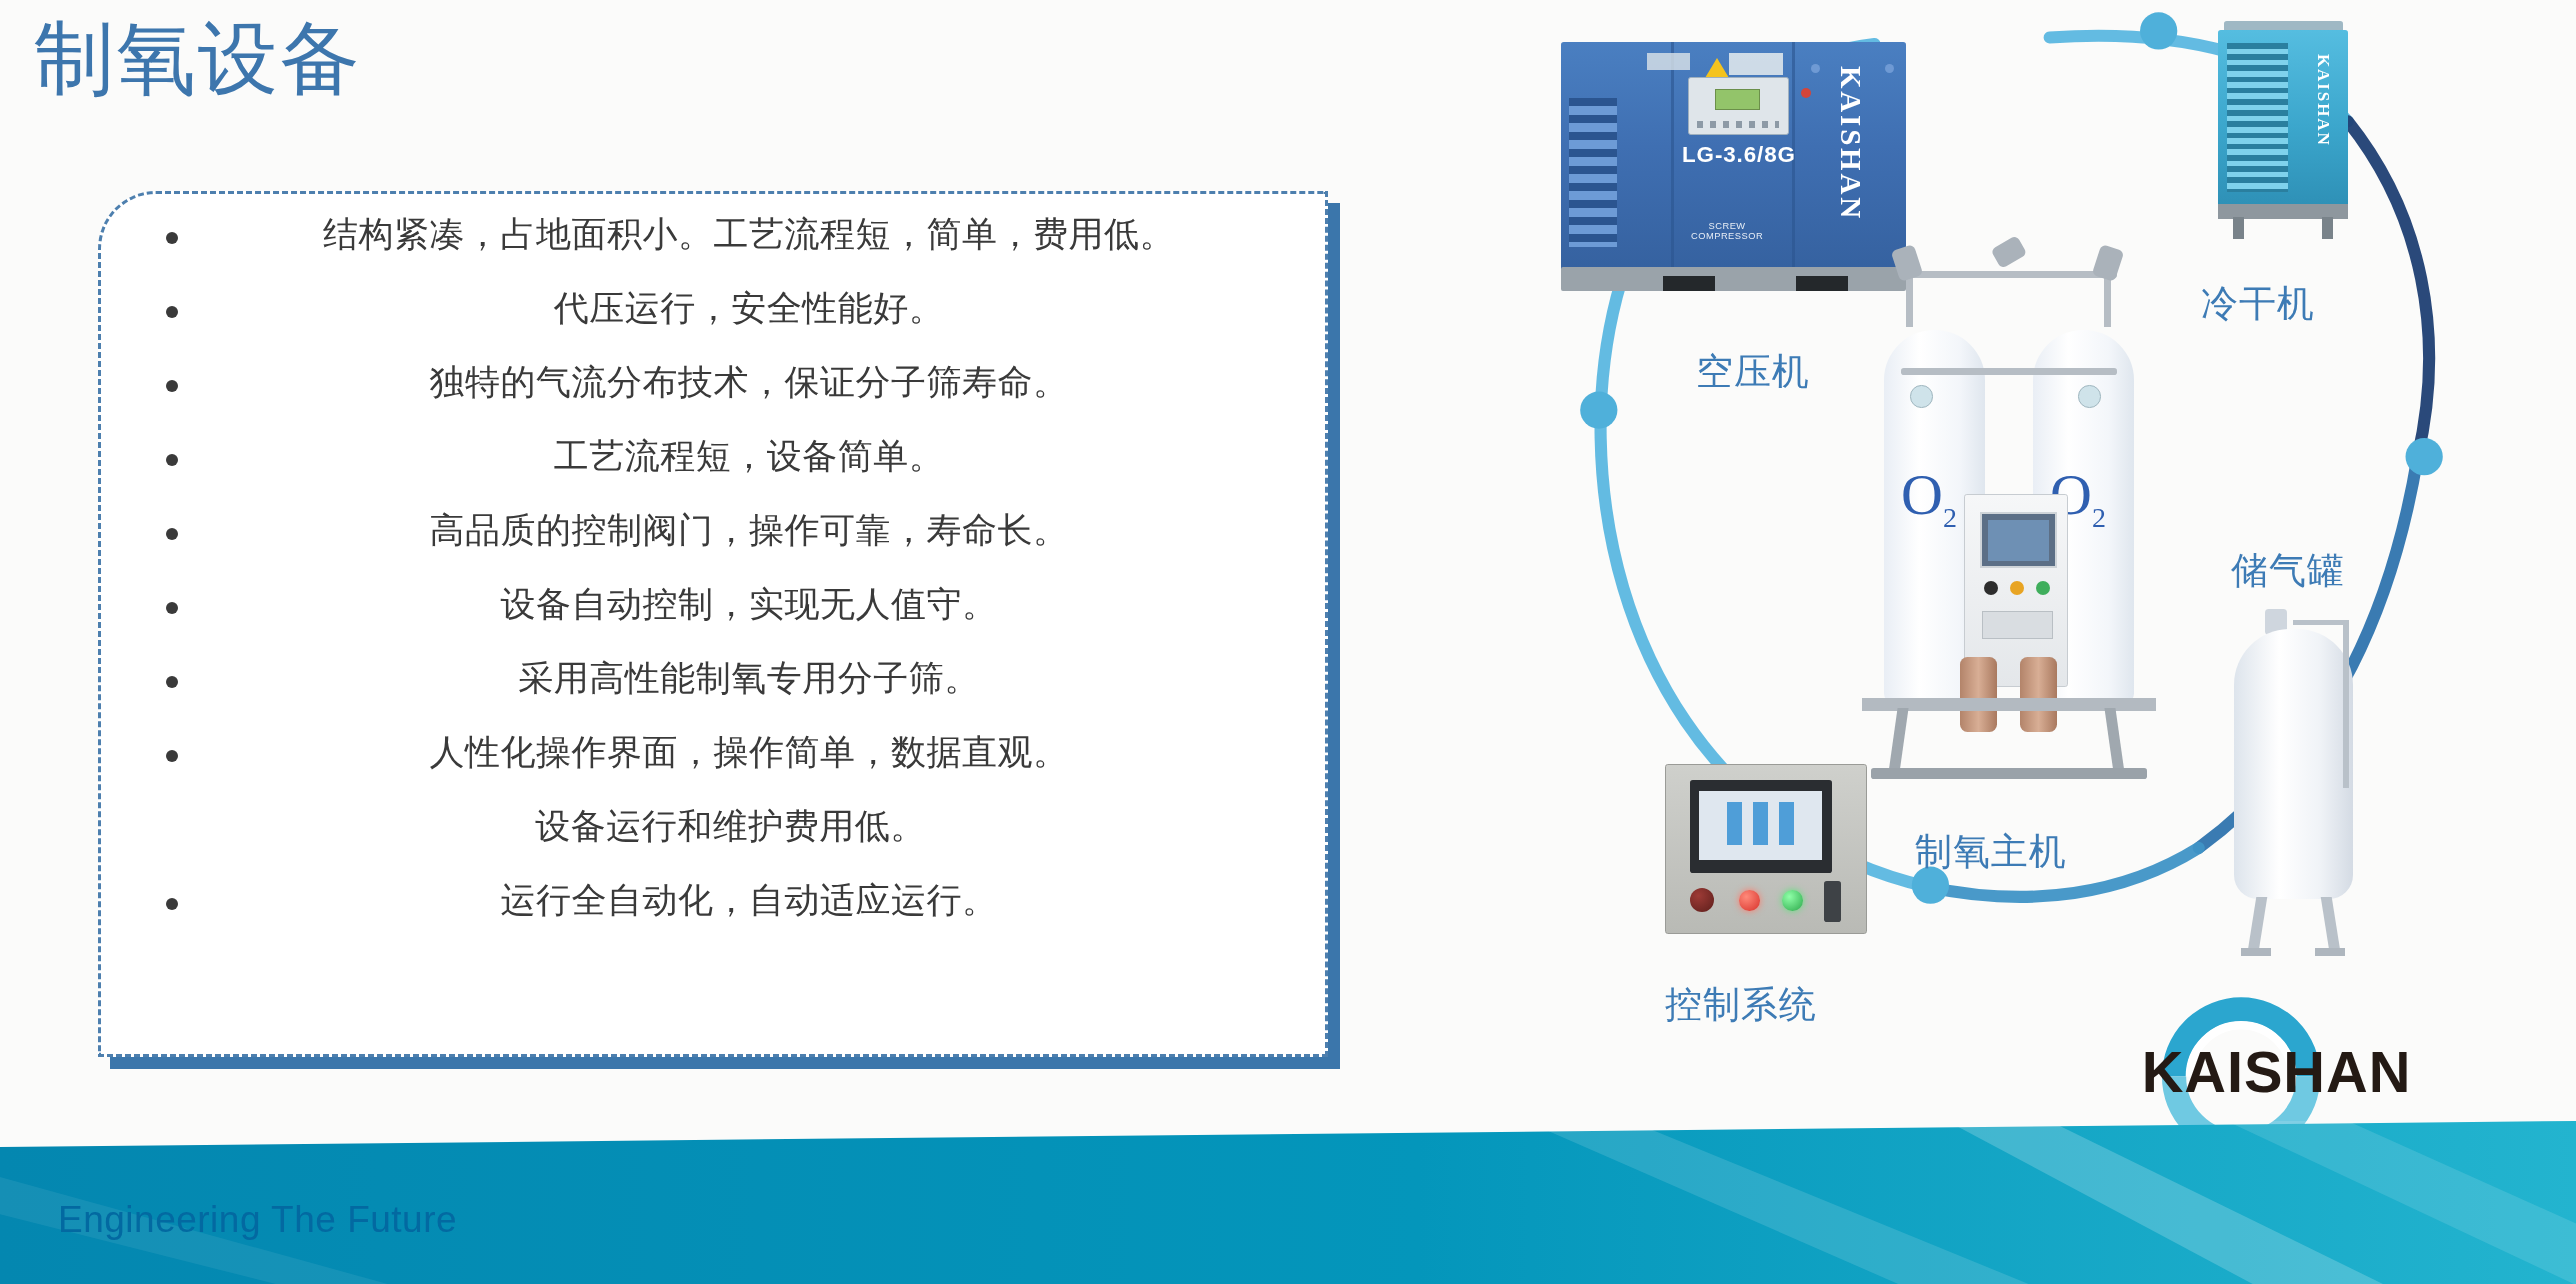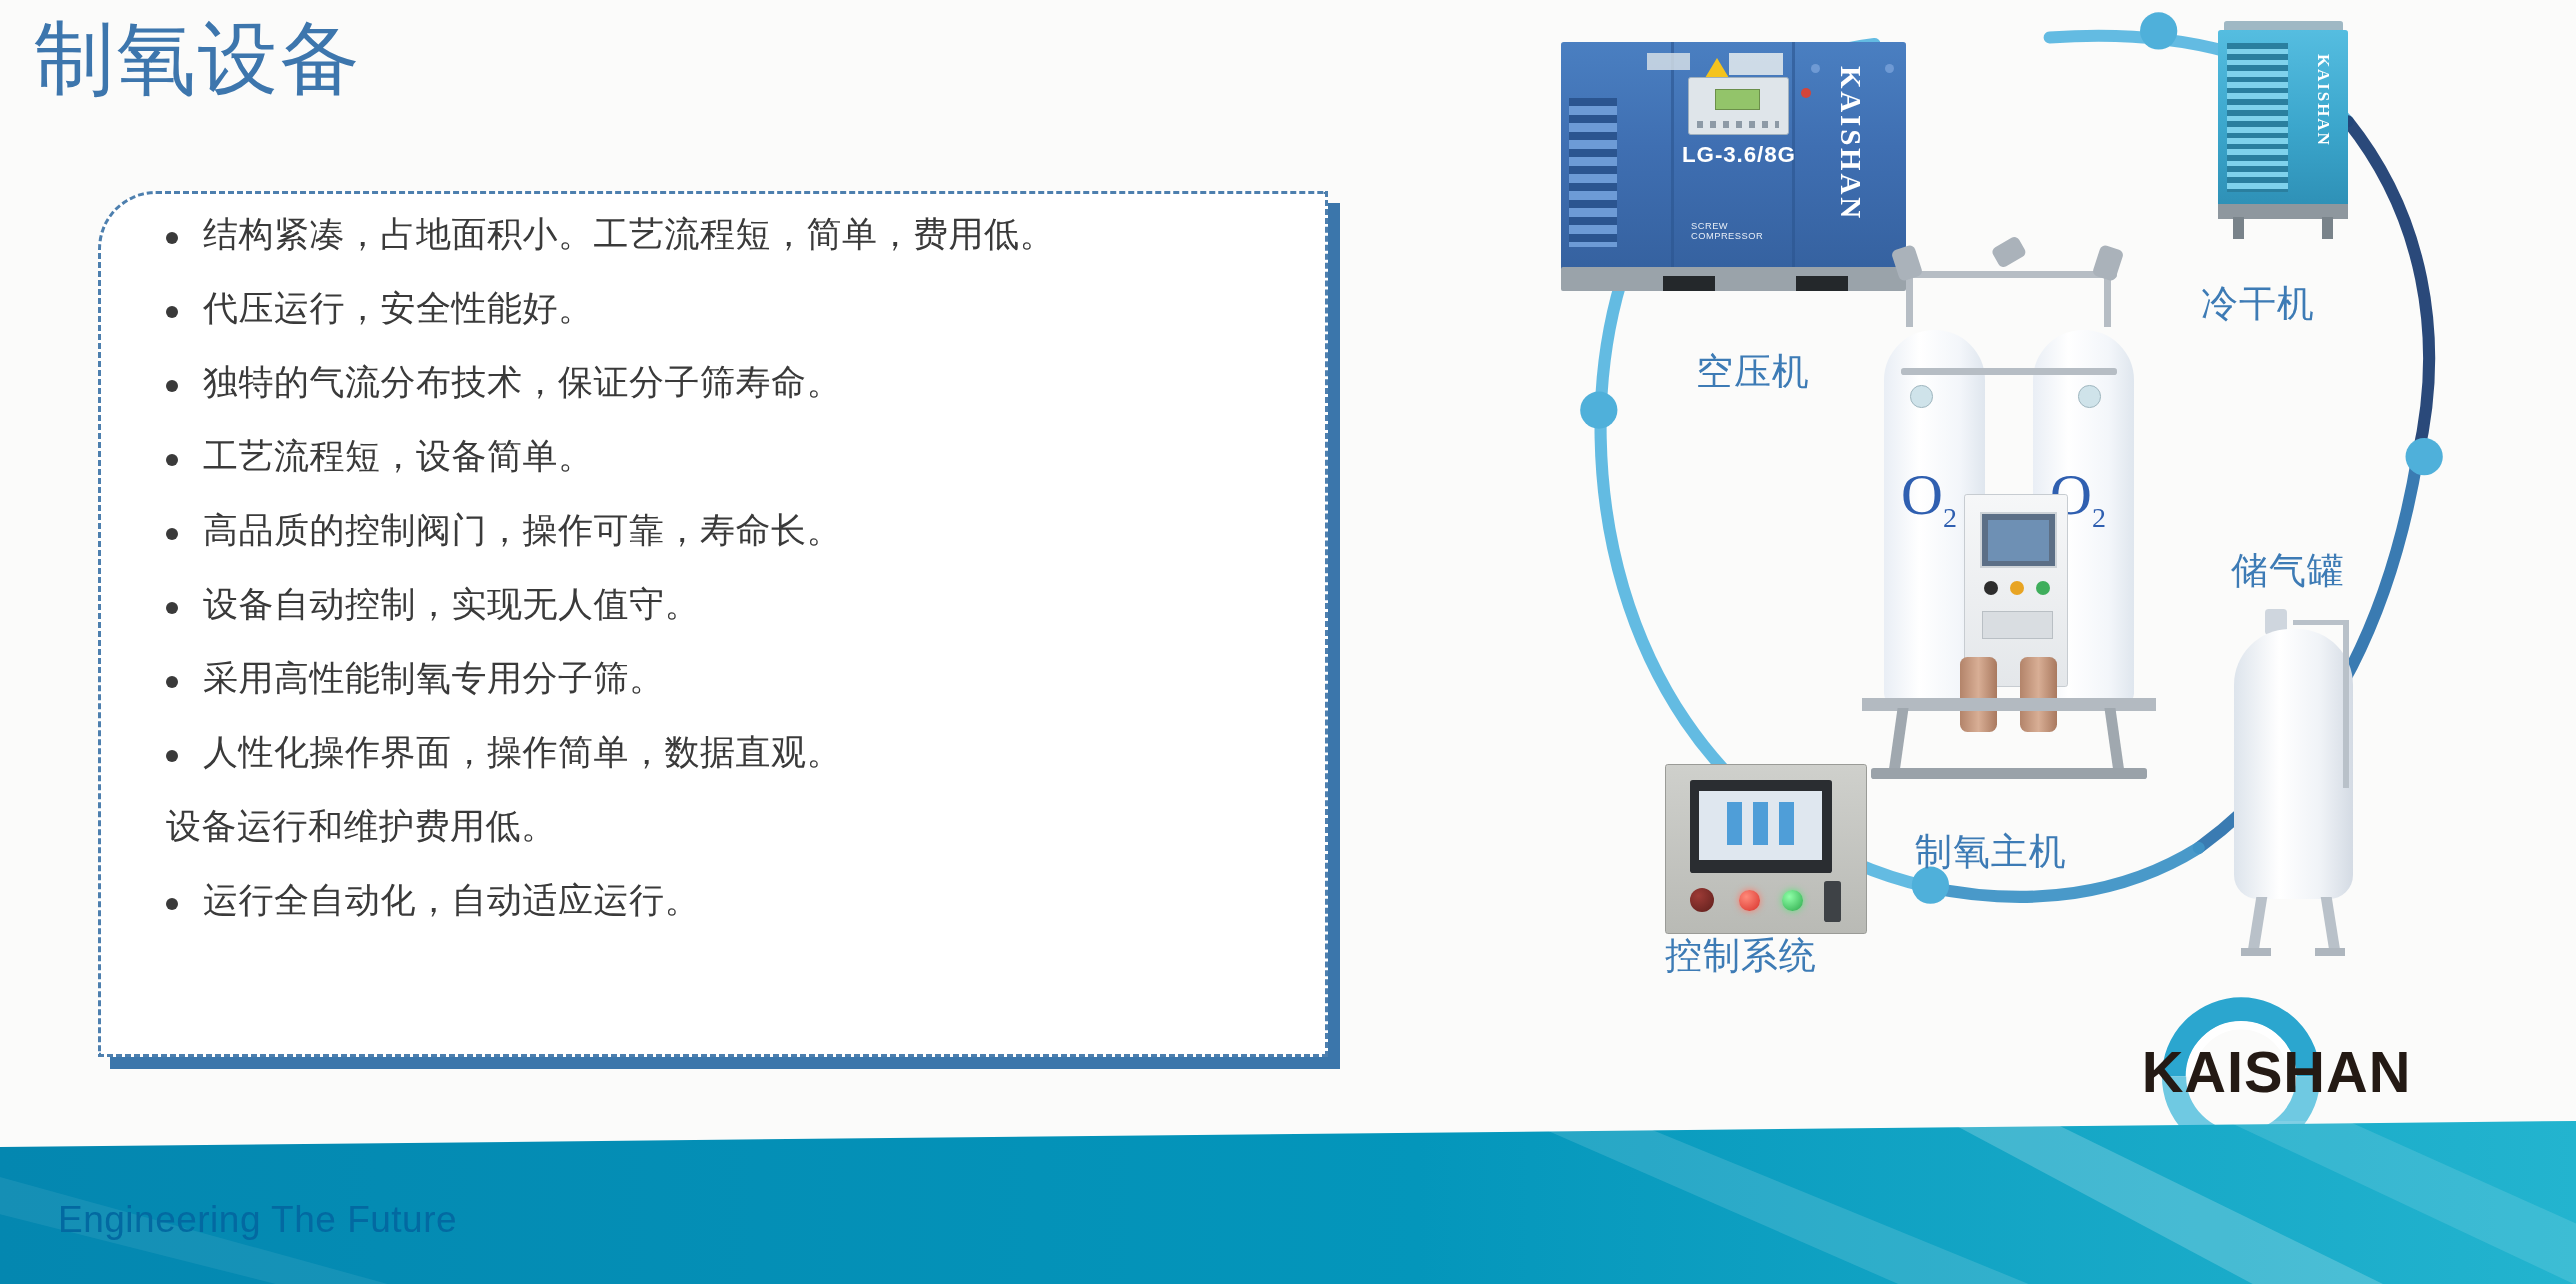--- a/index.html
+++ b/index.html
@@ -2,21 +2,21 @@
 <html style="font-size:15px"><head>
 <meta charset="utf-8">
 <style>
   html,body{margin:0;padding:0;}
   body{
     width:2576px;height:1285px;
     background:#fdfdfc;
     font-family:"Liberation Sans","DejaVu Sans",sans-serif;
     overflow:hidden;position:relative;
   }
-  .slide{position:absolute;inset:0;background:#fbfbfa;overflow:hidden;}
+  .slide{position:absolute;inset:0;background:#fbfbfa;overflow:hidden;text-align:center;}
 
   
   .title{
     position:absolute;left:34px;top:13px;
     font-size:80px;line-height:1.15;
     color:#3d76ad;letter-spacing:1.9px;
     font-weight:400;
   }
 
   
@@ -50,21 +50,21 @@
 
   
   .diagram{position:absolute;left:1528px;top:0;width:1048px;height:1109px;}
   .diagram svg.ring{position:absolute;left:0;top:0;width:1048px;height:1109px;}
 
   .lbl{position:absolute;font-size:37px;color:#3d7bb5;letter-spacing:0.9px;white-space:nowrap;}
   .lbl-compressor{left:168px;top:347px;font-family:Liberation Mono, monospace;}
   .lbl-dryer{left:673px;top:279px;}
   .lbl-tank{left:703px;top:546px;}
   .lbl-host{left:387px;top:827px;}
-  .lbl-control{left:137px;top:931px;font-family:Liberation Mono, monospace;}
+  .lbl-control{left:137px;top:980px;font-family:Liberation Mono, monospace;}
 
   
   .compressor{position:absolute;left:33px;top:23px;width:354px;height:289px;}
   .cmp-body{position:absolute;left:0;top:18.6px;width:345px;height:233px;
     background:linear-gradient(180deg,#4a7fc1 0%,#3f6fb2 45%,#35619f 100%);
     border-radius:2.8px;}
   .cmp-louver{position:absolute;left:7.5px;top:75px;width:48px;height:149px;
     background:repeating-linear-gradient(180deg,#2b5590 0 8.4px,#6d9bd6 8.4px 17px);}
   .cmp-panelsplit{position:absolute;left:110px;top:18.6px;width:2.8px;height:233px;background:#2b5590;opacity:.6;}
   .cmp-panelsplit2{position:absolute;left:231px;top:18.6px;width:2.8px;height:233px;background:#2b5590;opacity:.6;}

